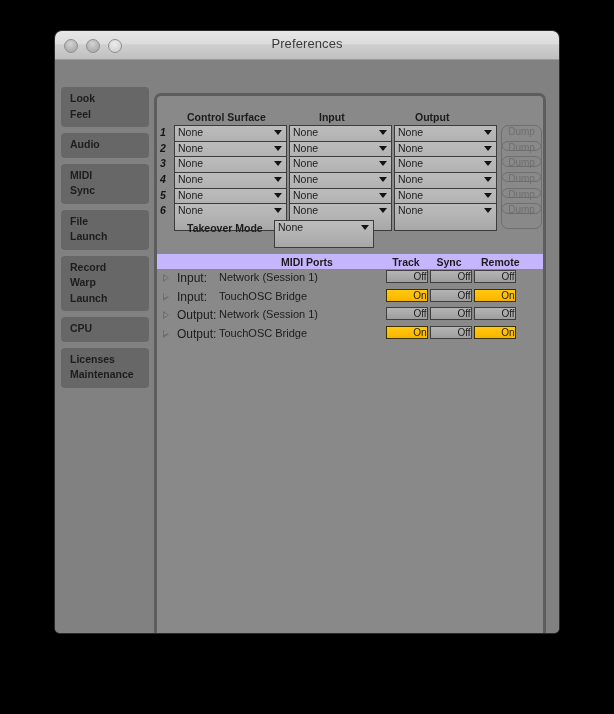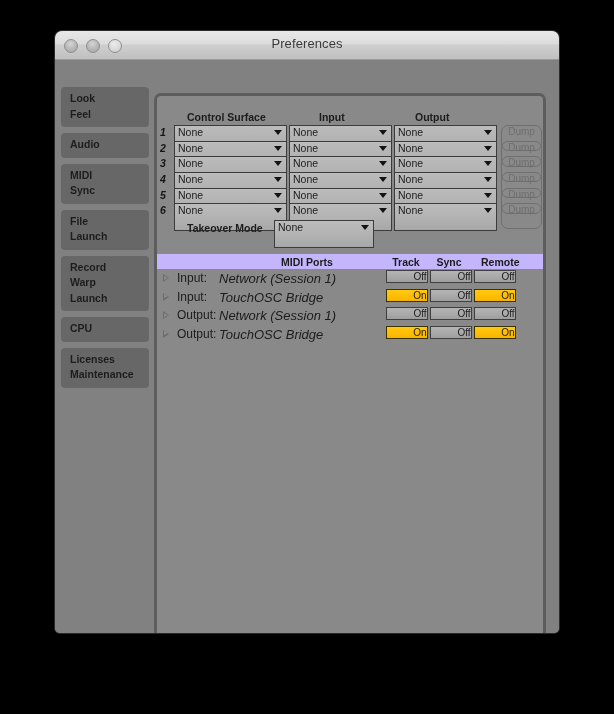--- a/index.html
+++ b/index.html
@@ -273,24 +273,23 @@
     left: 20px;
     top: 2px;
     font-size: 12px;
     color: #1c1c1c;
     white-space: nowrap;
   }
   .port-name {
     position: absolute;
     left: 62px;
     top: 2px;
-    font-size: 13px;
+    font-size: 11px;
     color: #1c1c1c;
     white-space: nowrap;
-    font-style: italic;
   }
   .tgl {
     position: absolute;
     top: 1px;
     height: 13px;
     border: 1px solid #3f3f3f;
     box-sizing: border-box;
     text-align: center;
     font-size: 10px;
     line-height: 11px;

